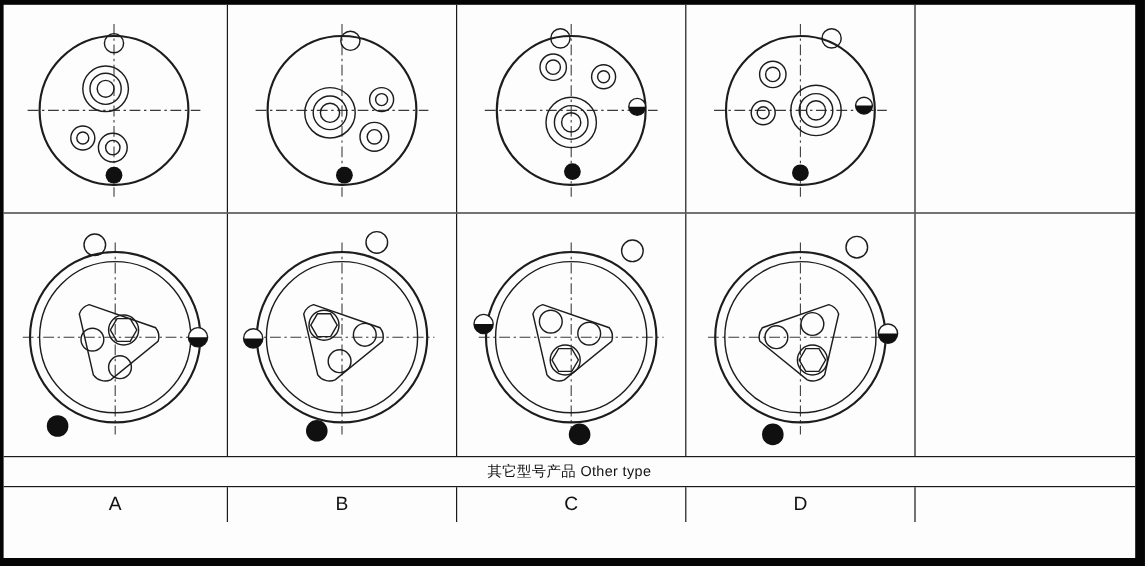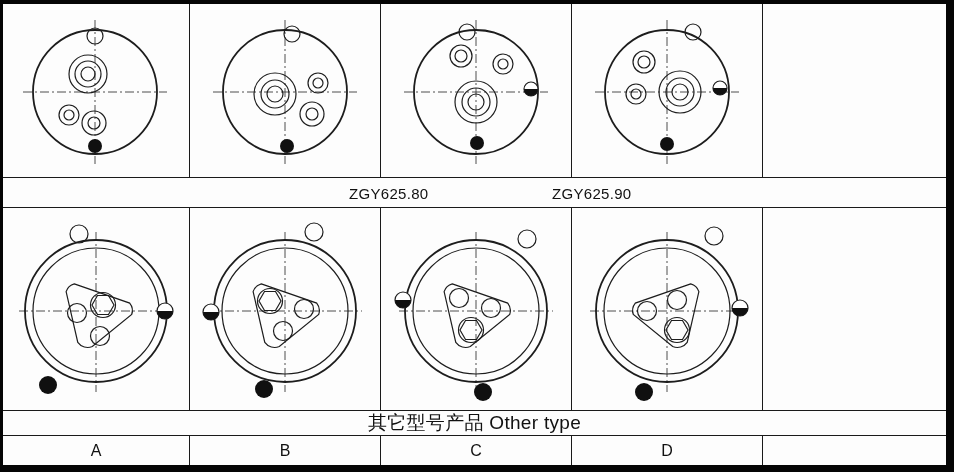--- a/index.html
+++ b/index.html
@@ -13,21 +13,21 @@
   .r-label2{height:24px;border-bottom:1px solid #1a1a1a;display:flex;align-items:center;justify-content:center;}
   .r-letters{height:29px;}
   .cell{border-right:1px solid #1a1a1a;box-sizing:content-box;}
   .c1{width:186px;}
   .c{width:190px;}
   .cend{flex:1;border-right:none;}
   .lcell{display:flex;align-items:center;justify-content:center;font-size:16px;}
   .model-label{position:absolute;top:50%;transform:translateY(-50%);font-size:15px;white-space:nowrap;letter-spacing:.3px;}
   #model-left{left:346px;}
   #model-right{left:549px;}
-  .other-label{font-size:19px;letter-spacing:.3px;}
+  .other-label{font-size:12px;letter-spacing:.3px;}
   svg{display:block;width:100%;height:100%;}
   svg circle, svg path.ln, svg polygon{fill:none;stroke:#1d1d1d;stroke-width:1.2px;}
   .thick{stroke-width:1.8px !important;}
   .cl{stroke:#3a3a3a !important;stroke-width:0.9px !important;stroke-dasharray:9 3 2 3;fill:none;}
   .fillb{fill:#101010 !important;stroke:none !important;}
   .halfline{fill:#ffffff;}
 </style>
 </head>
 <body>
 
@@ -99,24 +99,20 @@
             <circle cx="108" cy="88" r="14"></circle>
             <circle cx="108" cy="88" r="8"></circle>
           <circle class="halfline" cx="148" cy="84" r="7"></circle>
           <path class="fillb" d="M141,84 a7,7 0 0 0 14,0 Z"></path>
           <circle class="fillb" cx="95" cy="140" r="7"></circle>
         </svg>
       </div>
       <div class="cell cend"></div>
     </div>
 
-    <div class="r-label1">
-      <span class="model-label" id="model-left">ZGY625.80</span>
-      <span class="model-label" id="model-right">ZGY625.90</span>
-    </div>
 
     <div class="row r-draw2">
       <div class="cell c1">
         <svg viewBox="0 0 186 202" aria-label="other-type-flange-drawing-a">
           <line class="cl" x1="16" y1="103" x2="170" y2="103"></line>
           <line class="cl" x1="93" y1="24" x2="93" y2="184"></line>
           <circle class="thick" cx="93" cy="103" r="71"></circle>
           <circle cx="93" cy="103" r="63"></circle>
           <circle cx="76" cy="26" r="9"></circle>
           <path class="ln" d="M71.3,75.9 L126.7,95.1 A12,12 0 0 1 128.7,106.5 L89.3,138.5 A12,12 0 0 1 74.8,134.4 L63.1,83.6 A12,12 0 0 1 71.3,75.9 Z"></path>

